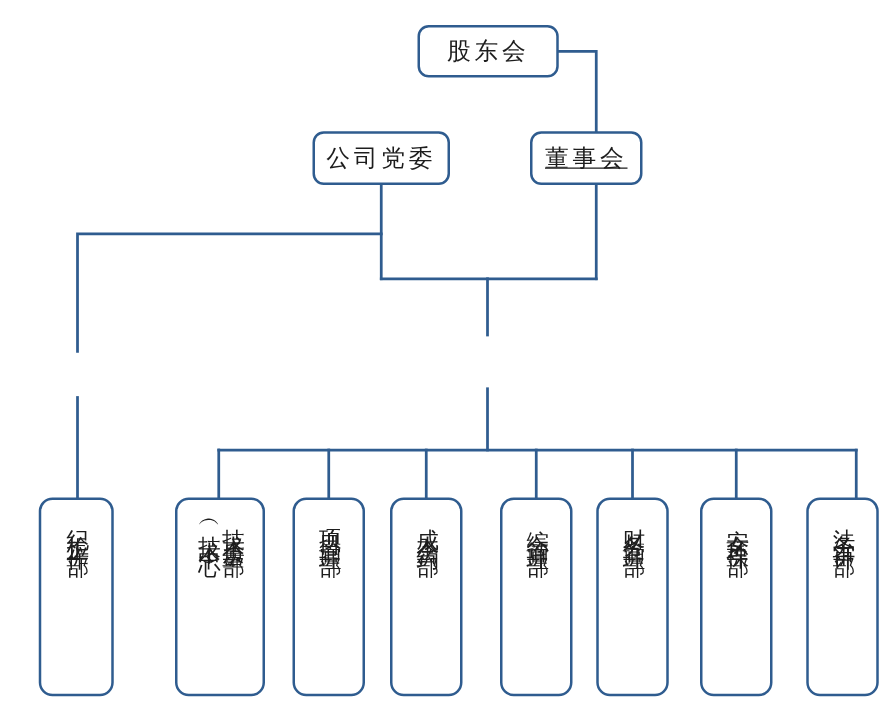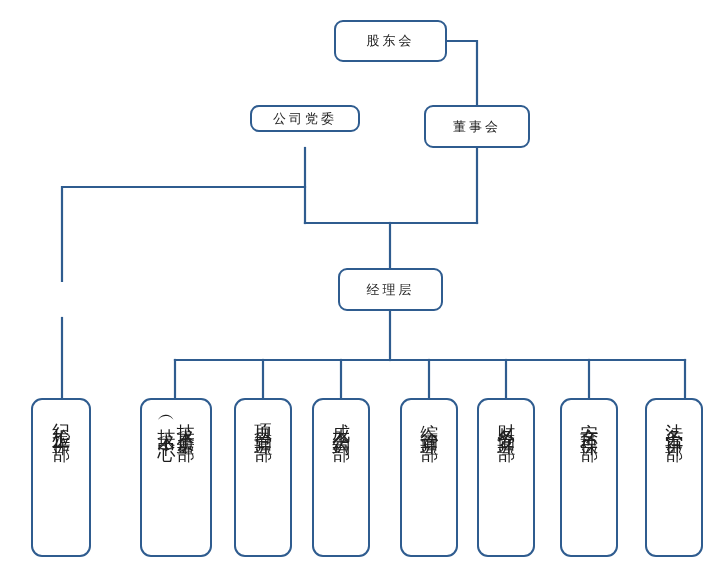--- a/index.html
+++ b/index.html
@@ -30,21 +30,21 @@
     box-sizing: border-box;
     border: 2px solid #2f5c8f;
     border-radius: 9px;
     background: #ffffff;
     display: flex;
     align-items: center;
     justify-content: center;
     color: #1d1d1d;
   }
   .node-h {
-    font-size: 13px;
+    font-size: 19px;
     letter-spacing: 3px;
     white-space: nowrap;
     font-family: "DejaVu Serif", "Liberation Serif", serif;
   }
   .node-v {
     border-radius: 11px;
     padding: 9px 0;
     align-items: flex-start;
     justify-content: center;
   }
@@ -104,32 +104,29 @@
       <path d="M 506 360 L 506 398"></path>
       <path d="M 589 360 L 589 398"></path>
       <path d="M 685 360 L 685 398"></path>
     </g>
   </svg>
 
   <div class="node node-h" style="left:334px; top:20px; width:113px; height:42px;">
     <span>股东会</span>
   </div>
 
-  <div class="node node-h" style="left:250px; top:105px; width:110px; height:27px;align-items:center;">
+  <div class="node node-h" style="left:250px; top:105px; width:110px; height:43px;align-items:center;">
     <span>公司党委</span>
   </div>
 
-  <div class="node node-h" style="left:424px; top:105px; width:106px; height:43px;">
+  <div class="node node-h" style="left:424px; top:105px; width:90px; height:43px;text-decoration:underline;">
     <span>董事会</span>
   </div>
 
 
-  <div class="node node-h" style="left:338px; top:268px; width:105px; height:43px;">
-    <span>经理层</span>
-  </div>
 
   <div class="node node-v" style="left:31px; top:398px; width:60px; height:159px;">
     <span class="vtext">纪检工作部</span>
   </div>
 
   <div class="node node-v" style="left:140px; top:398px; width:72px; height:159px;">
     <span class="vstack">
       <span class="vtext">技术质量部</span>
       <span class="vtext">（技术中心）</span>
     </span>

